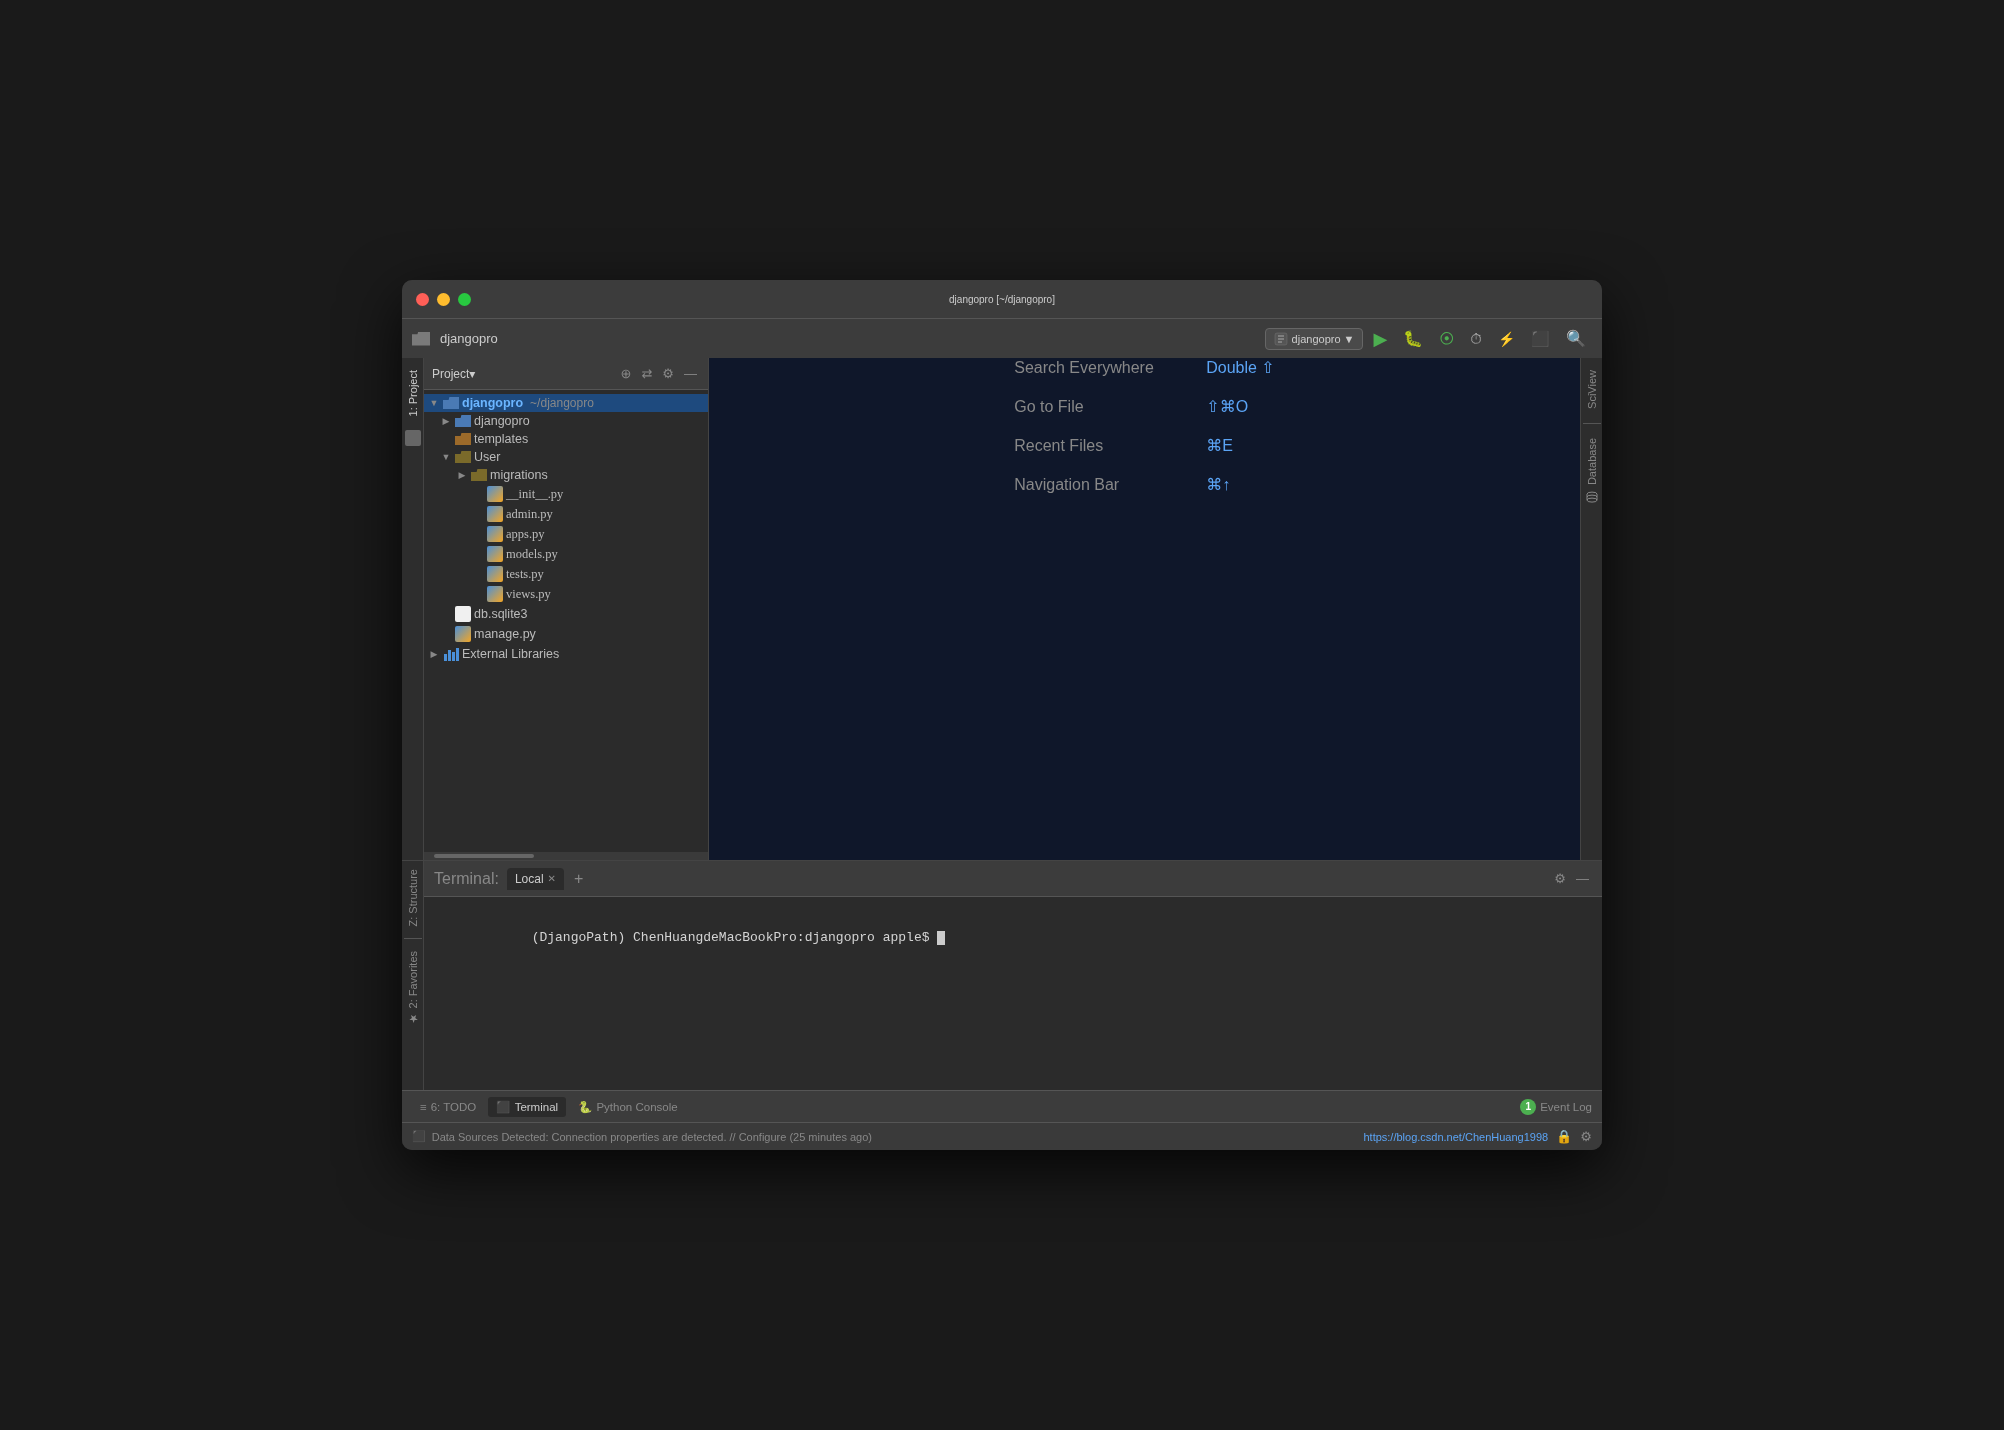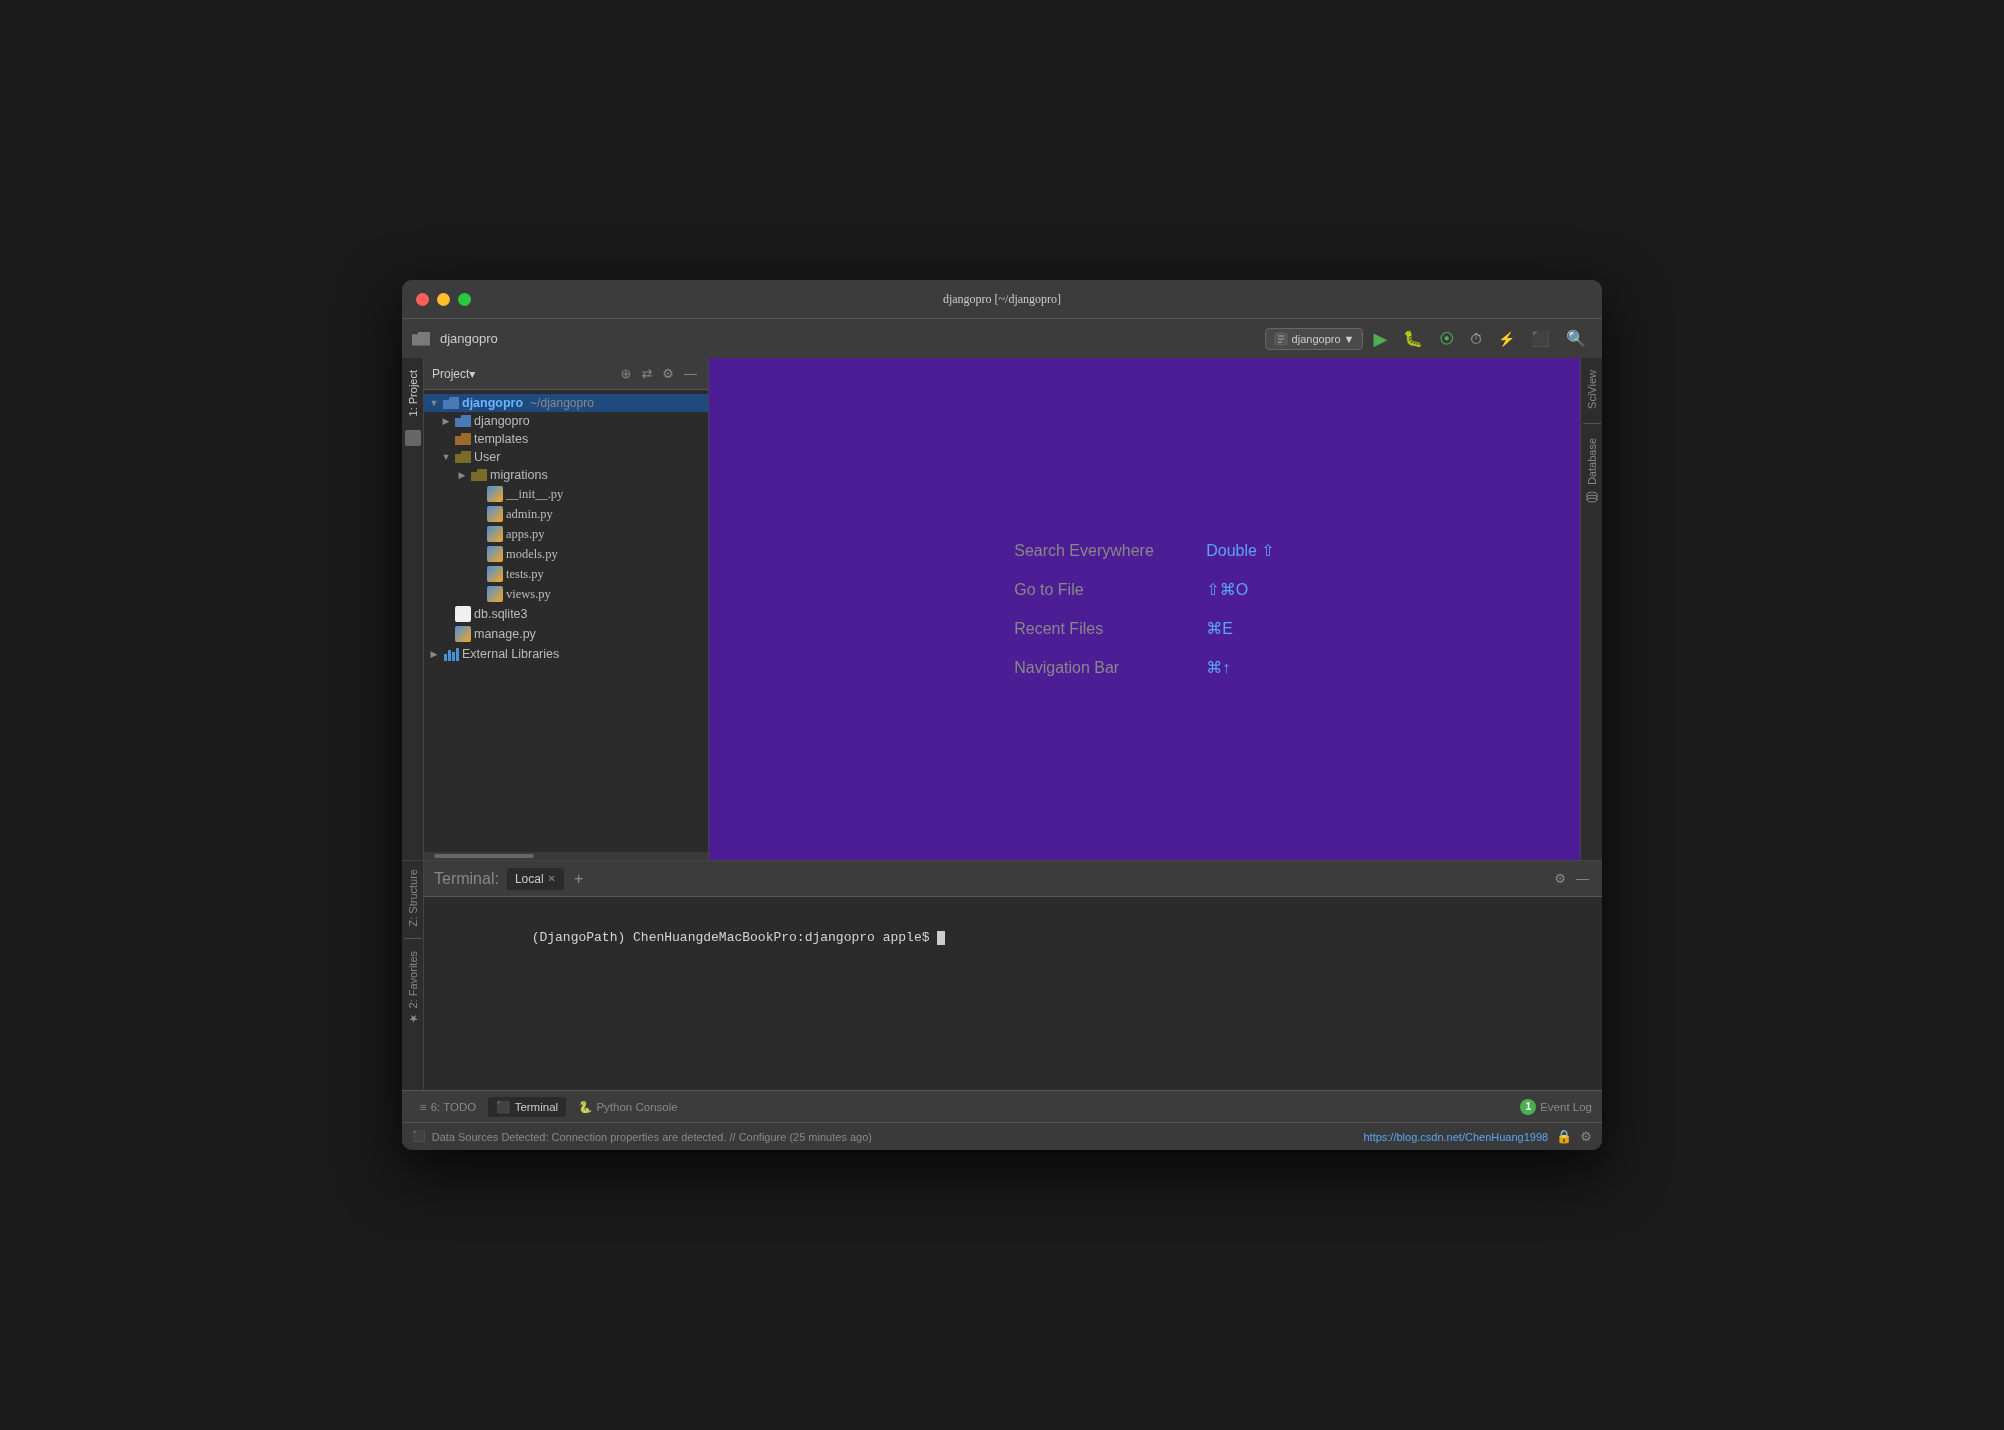--- a/index.html
+++ b/index.html
@@ -41,24 +41,23 @@
     .traffic-light {
       width: 13px;
       height: 13px;
       border-radius: 50%;
       cursor: pointer;
     }
     .traffic-light.close { background: #ff5f57; }
     .traffic-light.minimize { background: #febc2e; }
     .traffic-light.maximize { background: #28c840; }
     .title-bar-text {
-      font-size: 12px;
+      font-size: 10px;
       color: #cccccc;
       font-weight: 500;
-      font-family: Liberation Serif, serif;
     }
     
     .toolbar {
       height: 40px;
       background: #3c3c3c;
       border-top: 1px solid #555;
       display: flex;
       align-items: center;
       padding: 0 10px;
       gap: 6px;
@@ -230,25 +229,25 @@
     .sqlite-icon {
       width: 16px;
       height: 16px;
       background: #f0f0f0;
       border-radius: 2px;
       flex-shrink: 0;
     }
     
     .editor-area {
       flex: 1;
-      background: #4c1d95;
+      background: #0f172a;
       display: flex;
       flex-direction: column;
       align-items: center;
-      justify-content: center;
+      justify-content: flex-start;
     }
     .shortcut-list {
       display: flex;
       flex-direction: column;
       gap: 20px;
     }
     .shortcut-item {
       display: flex;
       align-items: center;
       gap: 12px;

